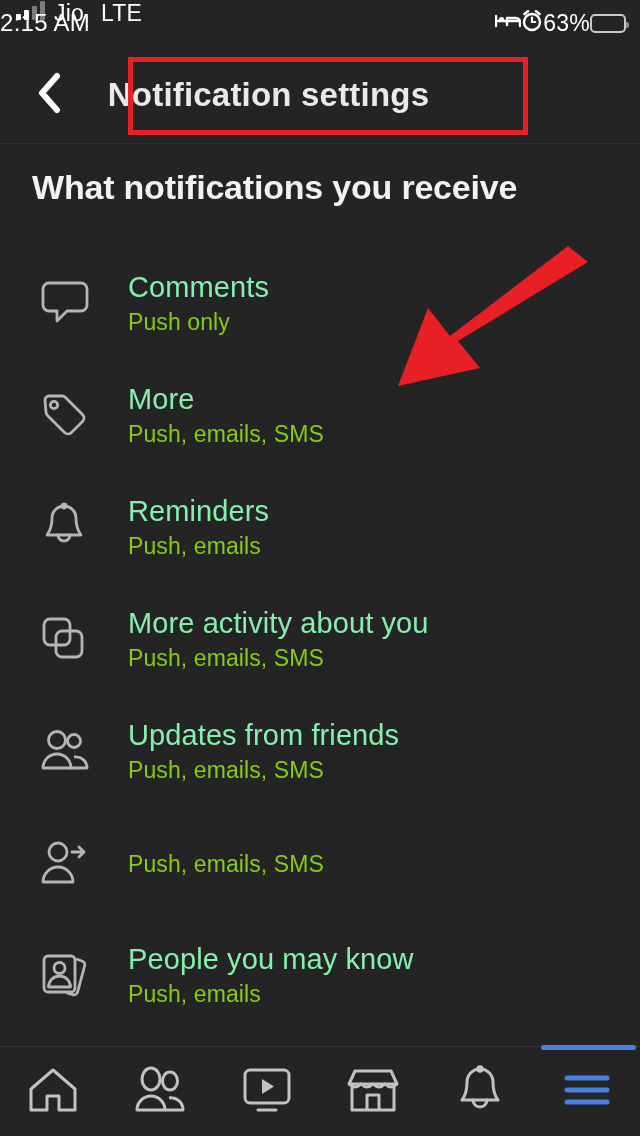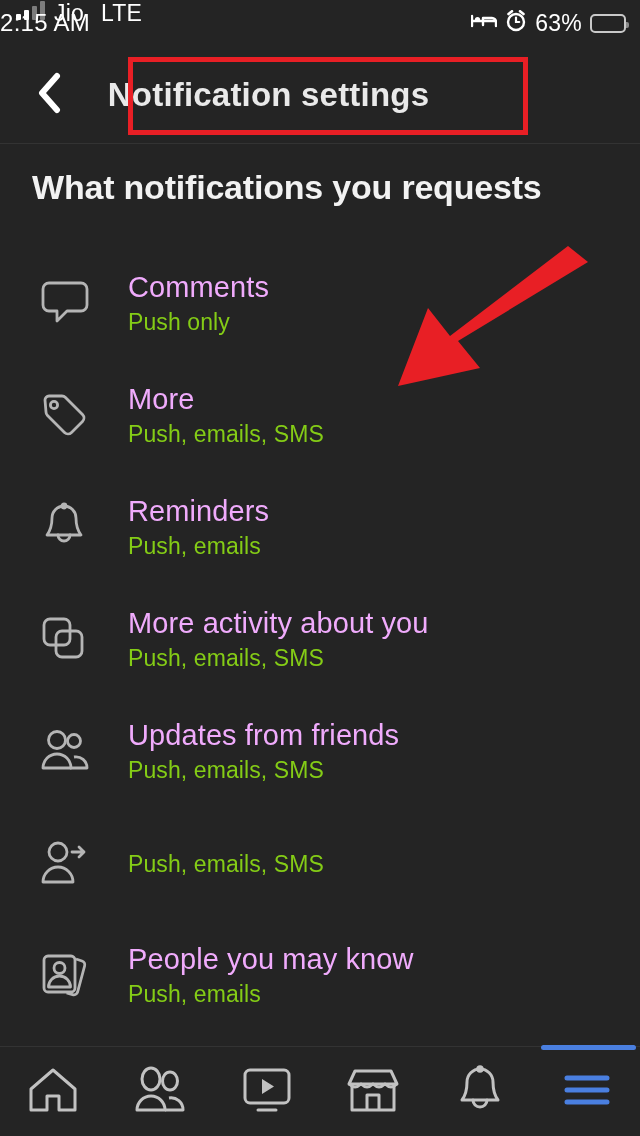--- a/index.html
+++ b/index.html
@@ -65,21 +65,21 @@
     font-weight: 500;
     letter-spacing: .3px;
   }
 
   .sb-right {
     position: absolute;
     right: 14px; top: 0;
     height: 46px;
     display: flex;
     align-items: center;
-    gap: 8px;
+    gap: 0;
   }
   .sb-pct { font-size: 23px; letter-spacing: .2px; }
   .batt {
     position: relative;
     width: 36px; height: 19px;
     border: 2px solid #c9c9c9;
     border-radius: 5px;
     padding: 2px;
   }
   .batt::after {
@@ -169,21 +169,21 @@
     color: #b5b5b5;
   }
   .row-text {
     margin-left: 24px;
     display: flex;
     flex-direction: column;
     justify-content: center;
   }
   .row-title {
     font-size: 29px;
-    color: #f0abfc;
+    color: #86efac;
     line-height: 36px;
     letter-spacing: .1px;
   }
   .row-sub {
     font-size: 23px;
     color: #84cc16;
     line-height: 32px;
     margin-top: 1px;
     letter-spacing: .1px;
   }
@@ -273,21 +273,21 @@
         <svg width="26" height="42" viewBox="0 0 26 42">
           <path d="M21 4 L6 21 L21 38" fill="none" stroke="#ffffff" stroke-width="6" stroke-linecap="round" stroke-linejoin="round"></path>
         </svg>
       </span>
     </div>
     <div class="header-title">Notification settings</div>
   </div>
 
   <div class="annot-rect"></div>
 
-  <div class="section-title">What notifications you requests</div>
+  <div class="section-title">What notifications you receive</div>
 
   <div class="list">
 
     <div class="row">
       <div class="row-icon">
         <svg width="50" height="46" viewBox="0 0 50 46">
           <path d="M9 3 h32 a6 6 0 0 1 6 6 v16 a6 6 0 0 1 -6 6 h-14 l-10 10 v-10 h-8 a6 6 0 0 1 -6 -6 v-16 a6 6 0 0 1 6 -6 z" fill="none" stroke="#b5b5b5" stroke-width="2.8" stroke-linejoin="round"></path>
         </svg>
       </div>
       <div class="row-text">

